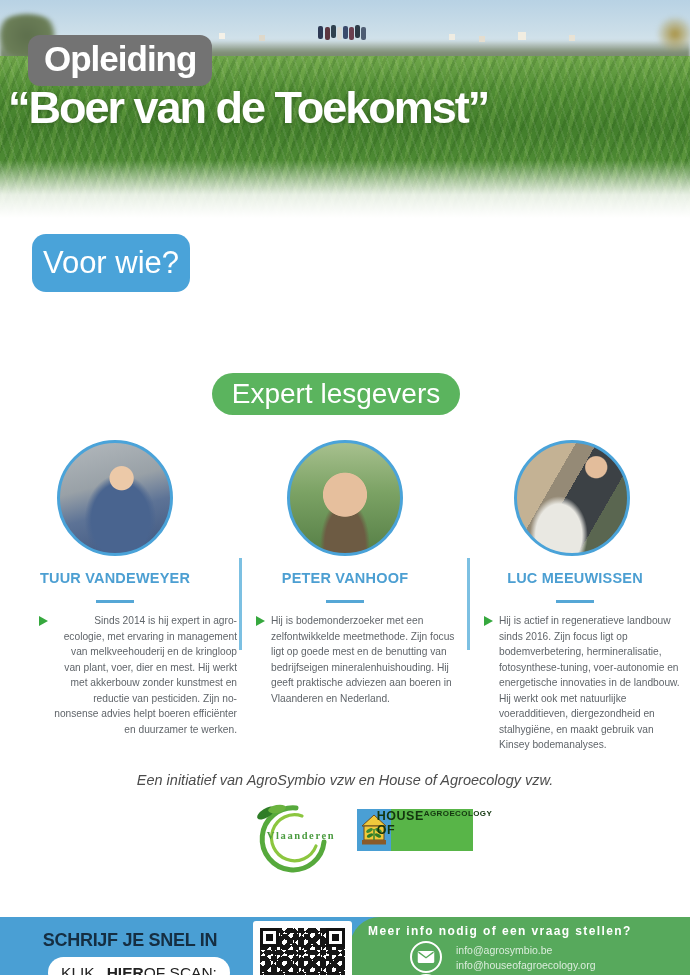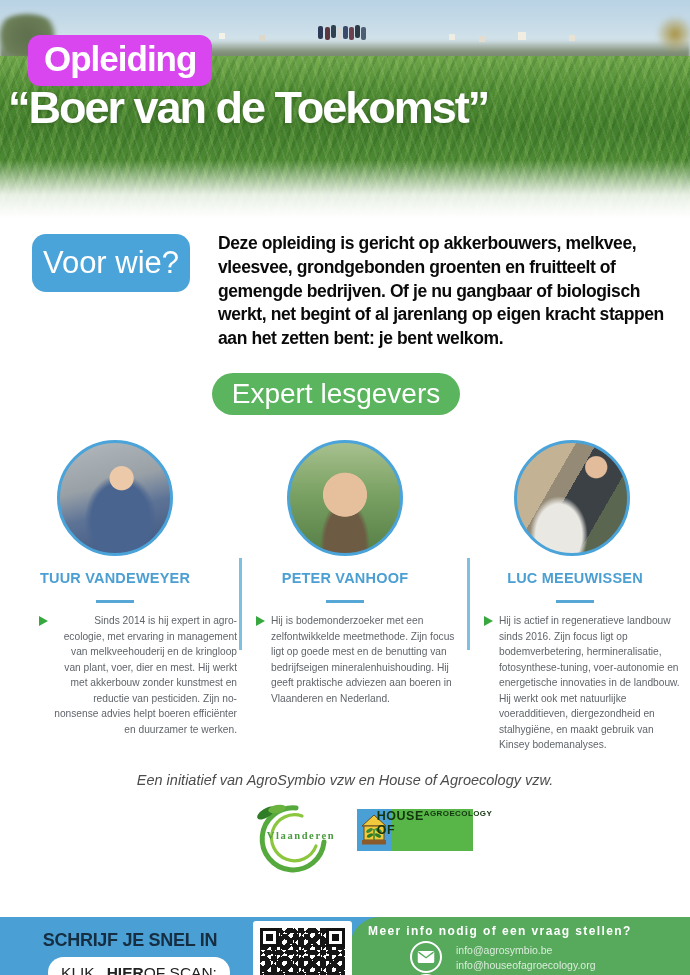--- a/index.html
+++ b/index.html
@@ -32,21 +32,21 @@
       repeating-linear-gradient(-64deg, rgba(18,56,10,.14) 0 3px, rgba(18,56,10,0) 3px 9px),
       repeating-linear-gradient(100deg, rgba(190,230,120,.12) 0 4px, rgba(190,230,120,0) 4px 13px),
       linear-gradient(180deg,#6fa64a 0%,#4f8c33 22%,#427e2b 45%,#4f8c35 68%,#63994a 88%,#79a862 100%); }
   .hero-people { position:absolute; left:318px; top:26px; width:5px; height:13px; border-radius:2px;
     background:#2e3a55; filter:blur(.4px);
     box-shadow: 7px 1px 0 0 #5d3640, 13px -1px 0 0 #30414f, 19px 1px 0 0 #d8d9d6,
       25px 0 0 0 #3a4a6b, 31px 1px 0 0 #6b4050, 37px -1px 0 0 #2c3a47, 43px 1px 0 0 #4e5d73; }
   .hero-fade { position:absolute; left:0; bottom:0; right:0; height:58px;
     background:linear-gradient(180deg, rgba(255,255,255,0) 0%, rgba(255,255,255,.85) 60%, #fff 100%); }
   .hero-badge { position:absolute; left:28px; top:35px; padding:4px 16px 7px;
-    background:#d946ef; border-radius:12px; color:#fff; font-size:35px; font-weight:bold; letter-spacing:-1px; }
+    background:#737373; border-radius:12px; color:#fff; font-size:35px; font-weight:bold; letter-spacing:-1px; }
   .hero-title { position:absolute; left:8px; top:82px; width:660px; color:#fff;
     font-size:45px; font-weight:bold; letter-spacing:-2px;
     text-shadow:0 1px 4px rgba(0,0,0,.25); }
 
   
   .voorwie-badge { position:absolute; left:32px; top:234px; width:158px; height:58px;
     background:#4aa3d9; border-radius:14px; color:#fff; font-size:31px; font-weight:normal;
     display:flex; align-items:center; justify-content:center; }
   .intro-text { position:absolute; left:218px; top:232px; width:452px;
     font-size:17.5px; font-weight:bold; color:#0a0a0a; letter-spacing:-0.4px; line-height:1.36; }
@@ -145,21 +145,20 @@
     <div class="hero-tree-autumn"></div>
     <div class="hero-village"></div>
     <div class="hero-field"></div>
     <div class="hero-people"></div>
     <div class="hero-fade"></div>
     <div class="hero-badge">Opleiding</div>
     <div class="hero-title">“Boer van de Toekomst”</div>
   </div>
 
   <div class="voorwie-badge">Voor wie?</div>
-  <div class="intro-text">Deze opleiding is gericht op akkerbouwers, melkvee, vleesvee, grondgebonden groenten en fruitteelt of gemengde bedrijven. Of je nu gangbaar of biologisch werkt, net begint of al jarenlang op eigen kracht stappen aan het zetten bent: je bent welkom.</div>
 
   <div class="experts-badge">Expert lesgevers</div>
 
   <div class="photo photo-1"></div>
   <div class="photo photo-2"></div>
   <div class="photo photo-3"></div>
 
   <div class="expert-name name-1">TUUR VANDEWEYER</div>
   <div class="expert-name name-2">PETER VANHOOF</div>
   <div class="expert-name name-3">LUC MEEUWISSEN</div>

